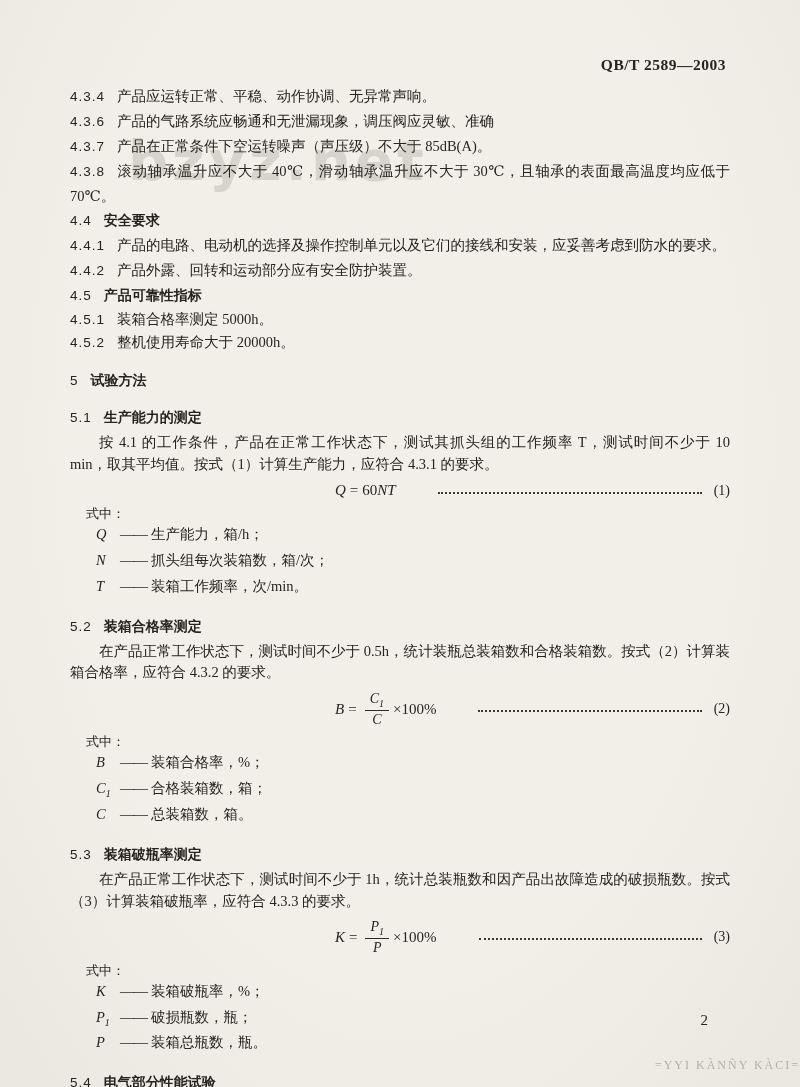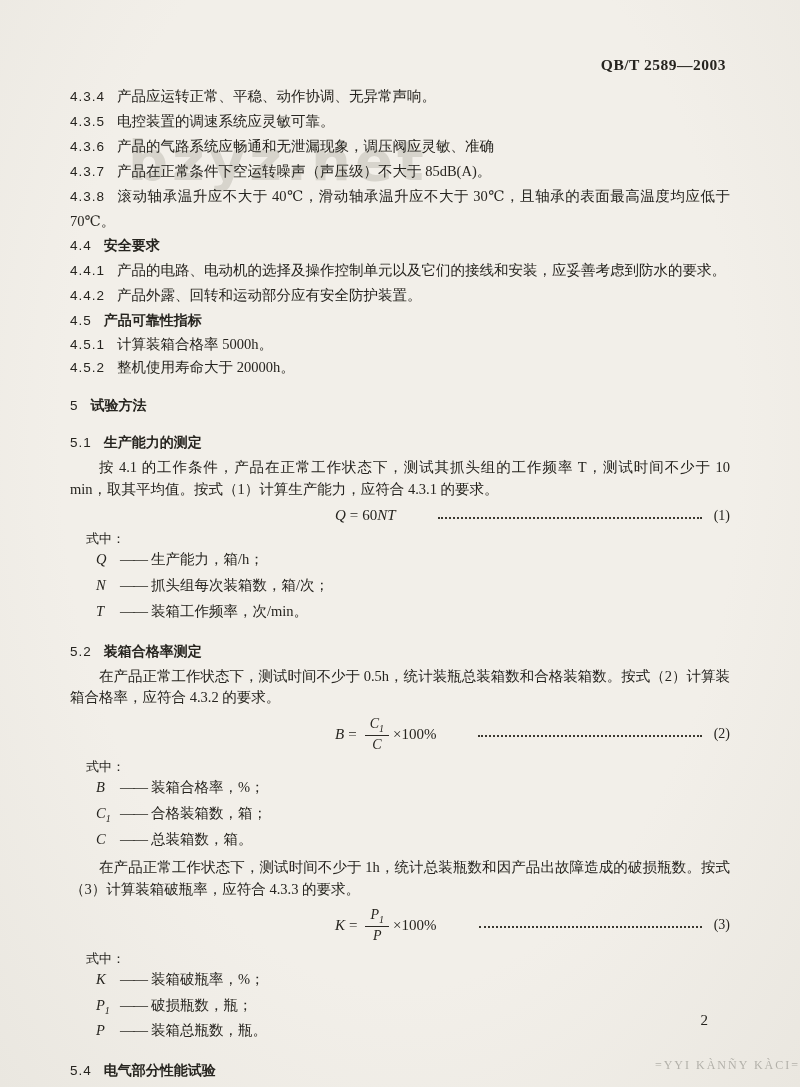--- a/index.html
+++ b/index.html
@@ -99,31 +99,30 @@
 
 <div class="page">
 
   <div class="wm-body">bzyz.net</div>
 
   <div class="scan">
 
     <p class="hdr">QB/T 2589—2003</p>
 
     <p class="clause"><span class="cnum">4.3.4</span><span class="ctext">产品应运转正常、平稳、动作协调、无异常声响。</span></p>
-    <p class="clause"><span class="cnum">4.3.5</span><span class="ctext">电控装置的调速系统应灵敏可靠。</span></p>
     <p class="clause"><span class="cnum">4.3.6</span><span class="ctext">产品的气路系统应畅通和无泄漏现象，调压阀应灵敏、准确</span></p>
     <p class="clause"><span class="cnum">4.3.7</span><span class="ctext">产品在正常条件下空运转噪声（声压级）不大于 85dB(A)。</span></p>
     <p class="clause"><span class="cnum">4.3.8</span><span class="ctext">滚动轴承温升应不大于 40℃，滑动轴承温升应不大于 30℃，且轴承的表面最高温度均应低于 70℃。</span></p>
 
     <p class="clause heading"><span class="cnum">4.4</span><span class="ctitle">安全要求</span></p>
     <p class="clause"><span class="cnum">4.4.1</span><span class="ctext">产品的电路、电动机的选择及操作控制单元以及它们的接线和安装，应妥善考虑到防水的要求。</span></p>
     <p class="clause"><span class="cnum">4.4.2</span><span class="ctext">产品外露、回转和运动部分应有安全防护装置。</span></p>
 
     <p class="clause heading"><span class="cnum">4.5</span><span class="ctitle">产品可靠性指标</span></p>
-    <p class="clause tight"><span class="cnum">4.5.1</span><span class="ctext">计算装箱合格率 5000h。</span></p>
+    <p class="clause tight"><span class="cnum">4.5.1</span><span class="ctext">装箱合格率测定 5000h。</span></p>
     <p class="clause tight"><span class="cnum">4.5.2</span><span class="ctext">整机使用寿命大于 20000h。</span></p>
 
     <p class="clause heading sec-gap"><span class="cnum">5</span><span class="ctitle">试验方法</span></p>
 
     <p class="clause heading sub-gap"><span class="cnum">5.1</span><span class="ctitle">生产能力的测定</span></p>
     <p class="para">按 4.1 的工作条件，产品在正常工作状态下，测试其抓头组的工作频率 T，测试时间不少于 10 min，取其平均值。按式（1）计算生产能力，应符合 4.3.1 的要求。</p>
 
     <div class="formula-row">
       <span class="f-expr">
           <span class="sym">Q</span>
@@ -179,20 +178,21 @@
         <span class="def-sym sym"><span>C</span><sub>1</sub></span>
         <span class="def-dash">——</span>
         <span class="def-desc">合格装箱数，箱；</span>
       </div>
     <div class="def-row">
         <span class="def-sym sym"><span>C</span><sub></sub></span>
         <span class="def-dash">——</span>
         <span class="def-desc">总装箱数，箱。</span>
       </div>
 
+    <p class="clause heading sub-gap"><span class="cnum">5.3</span><span class="ctitle">装箱破瓶率测定</span></p>
     <p class="para">在产品正常工作状态下，测试时间不少于 1h，统计总装瓶数和因产品出故障造成的破损瓶数。按式（3）计算装箱破瓶率，应符合 4.3.3 的要求。</p>
 
     <div class="formula-row">
       <span class="f-expr">
           <span class="sym">K</span>
           <span class="f-eq">=</span>
           <span class="frac">
             <span class="fr-top sym"><span>P</span><sub>1</sub></span>
             <span class="fr-bot sym">P</span>
           </span>

